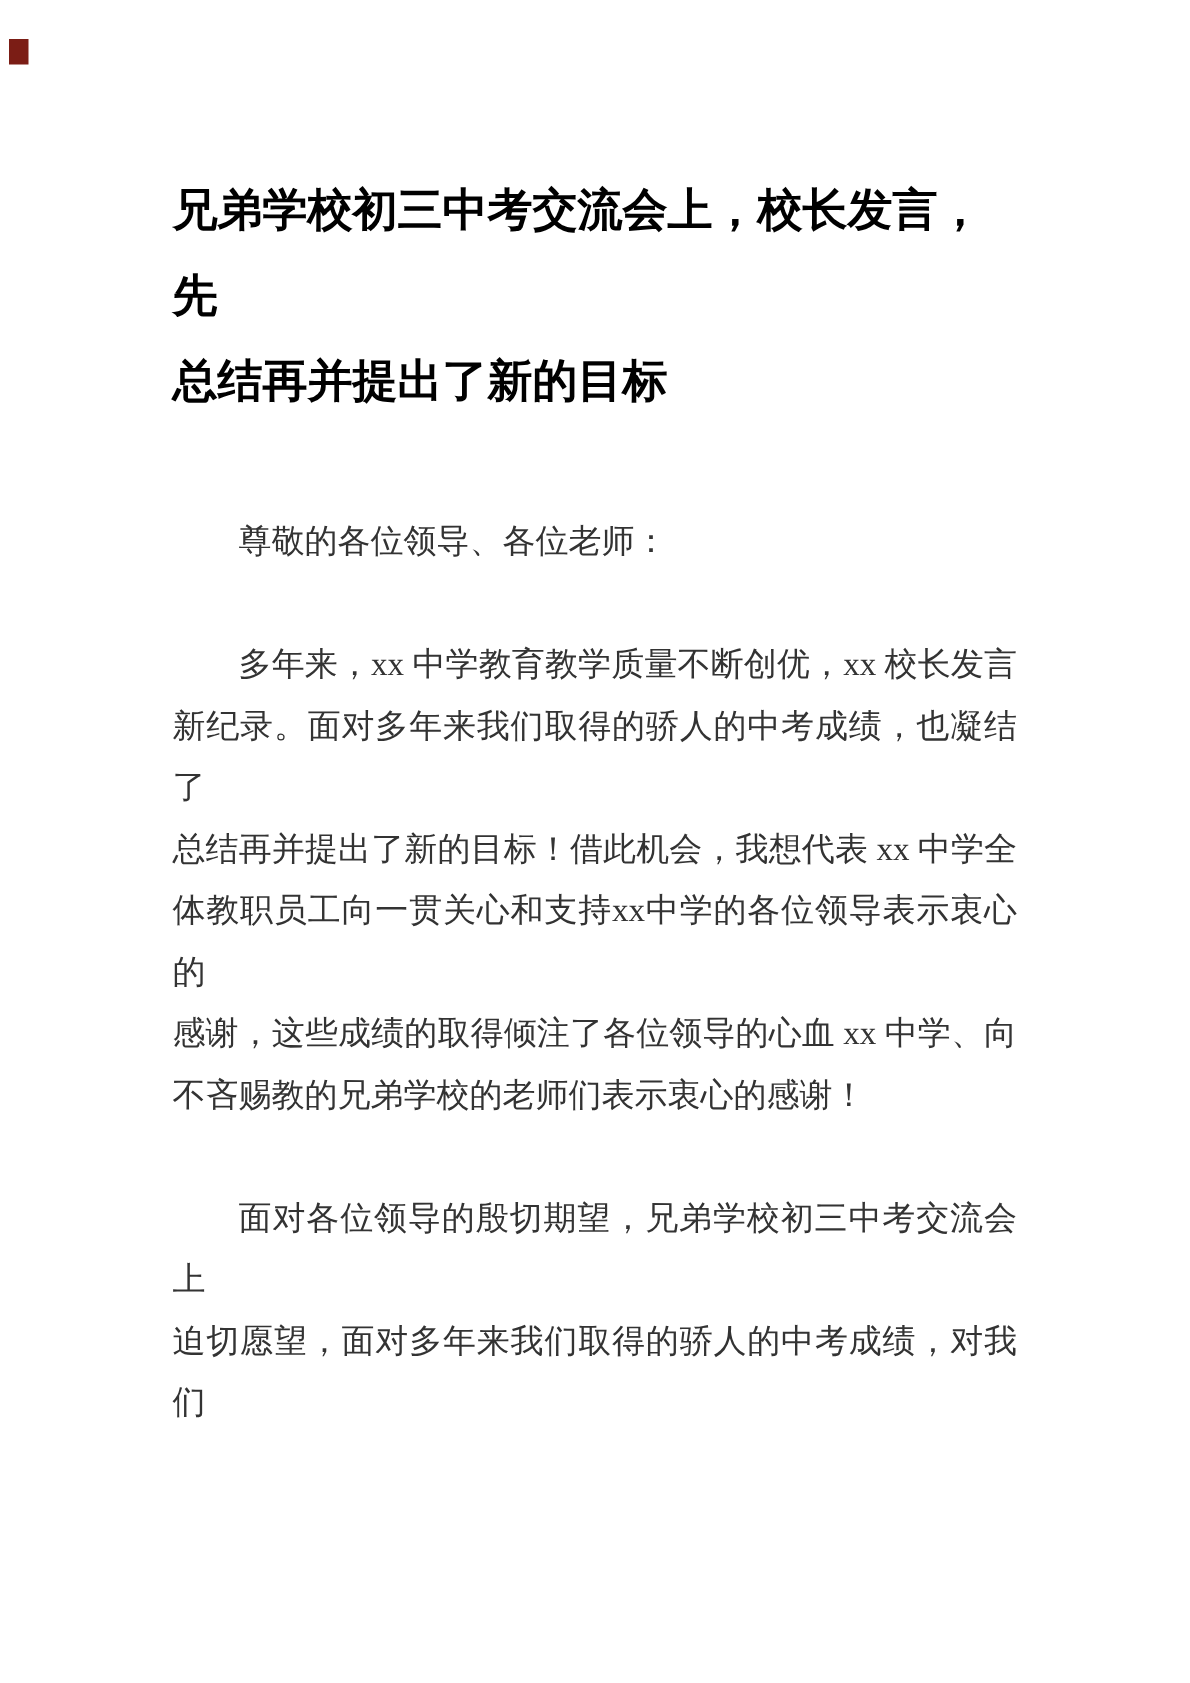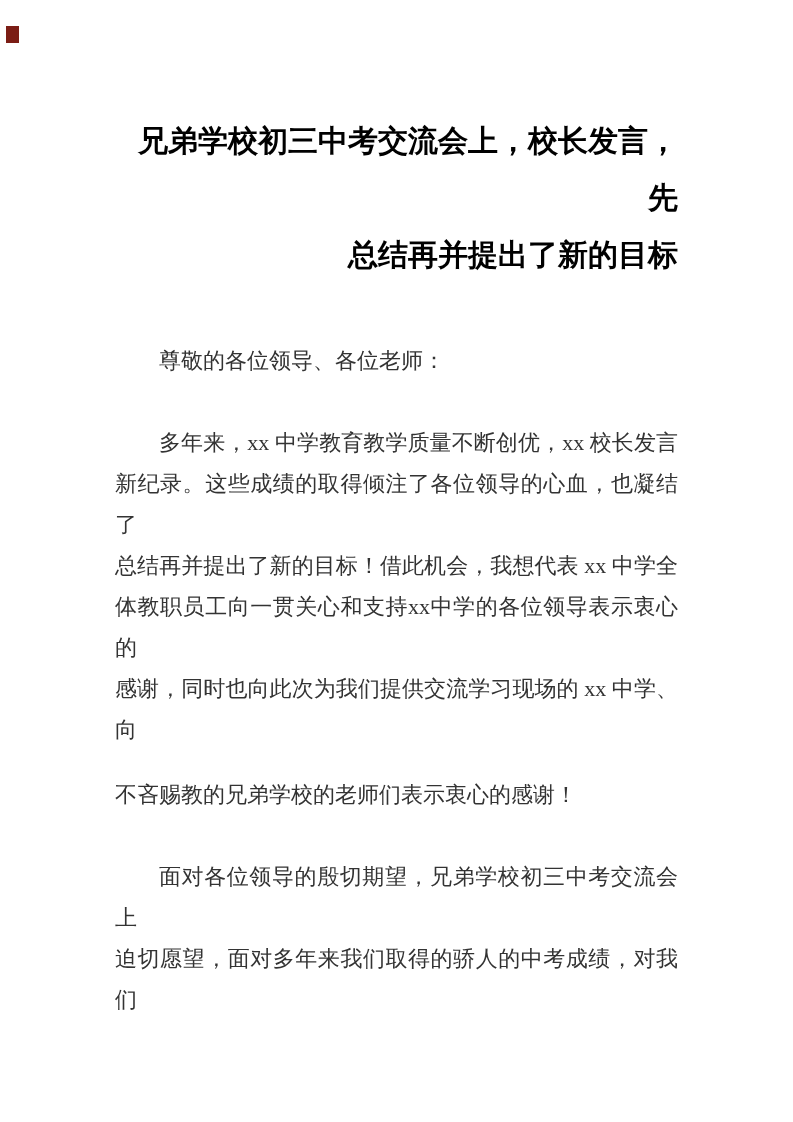--- a/index.html
+++ b/index.html
@@ -19,34 +19,34 @@
     height: 17px;
     background: #7b1d15;
   }
   .content { padding: 0 115px; }
   .title {
     margin: 112px 0 0 0;
     font-size: 30px;
     line-height: 57px;
     font-weight: bold;
     color: #000000;
-    text-align: right;
+    text-align: left;
   }
   .doc-body {
     margin-top: 57px;
     font-size: 22px;
     line-height: 41px;
     color: #333333;
   }
   .para { margin: 0 0 41px 0; }
   .line {
     text-align: justify;
     text-align-last: justify;
   }
-  .line.end { text-align-last: left; margin-top: 24px; }
+  .line.end { text-align-last: left; }
   .line.indent { text-indent: 44px; }
 </style>
 </head>
 <body>
 
 <div class="page">
   <div class="corner-mark" style="background-color: rgb(123, 29, 21);"></div>
 
   <div class="content">
 
@@ -57,24 +57,24 @@
 
     <div class="doc-body">
 
       <div class="para">
         <div class="line indent end">尊敬的各位领导、各位老师：</div>
       </div>
 
 
       <div class="para">
         <div class="line indent">多年来，xx 中学教育教学质量不断创优，xx 校长发言</div>
-        <div class="line">新纪录。这些成绩的取得倾注了各位领导的心血，也凝结了</div>
+        <div class="line">新纪录。面对多年来我们取得的骄人的中考成绩，也凝结了</div>
         <div class="line">总结再并提出了新的目标！借此机会，我想代表 xx 中学全</div>
         <div class="line">体教职员工向一贯关心和支持xx中学的各位领导表示衷心的</div>
-        <div class="line">感谢，同时也向此次为我们提供交流学习现场的 xx 中学、向</div>
+        <div class="line">感谢，这些成绩的取得倾注了各位领导的心血 xx 中学、向</div>
         <div class="line end">不吝赐教的兄弟学校的老师们表示衷心的感谢！</div>
       </div>
 
       <div class="para">
         <div class="line indent">面对各位领导的殷切期望，兄弟学校初三中考交流会上</div>
         <div class="line">迫切愿望，面对多年来我们取得的骄人的中考成绩，对我们</div>
 
       </div>
 
     </div>

